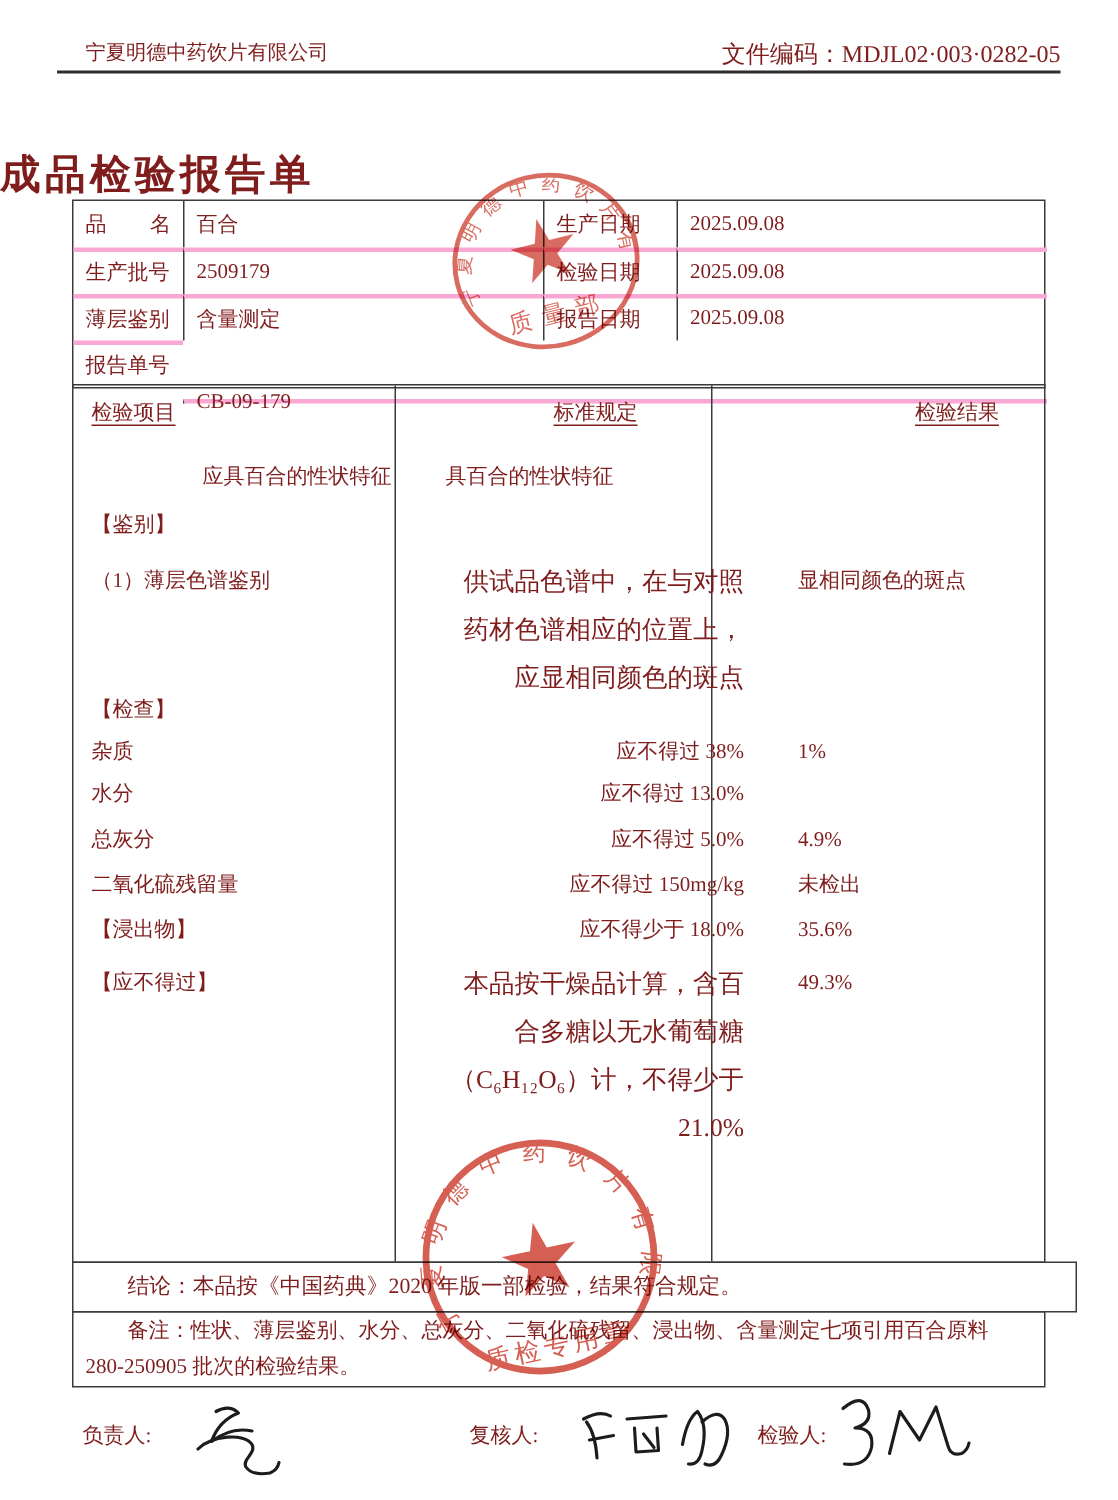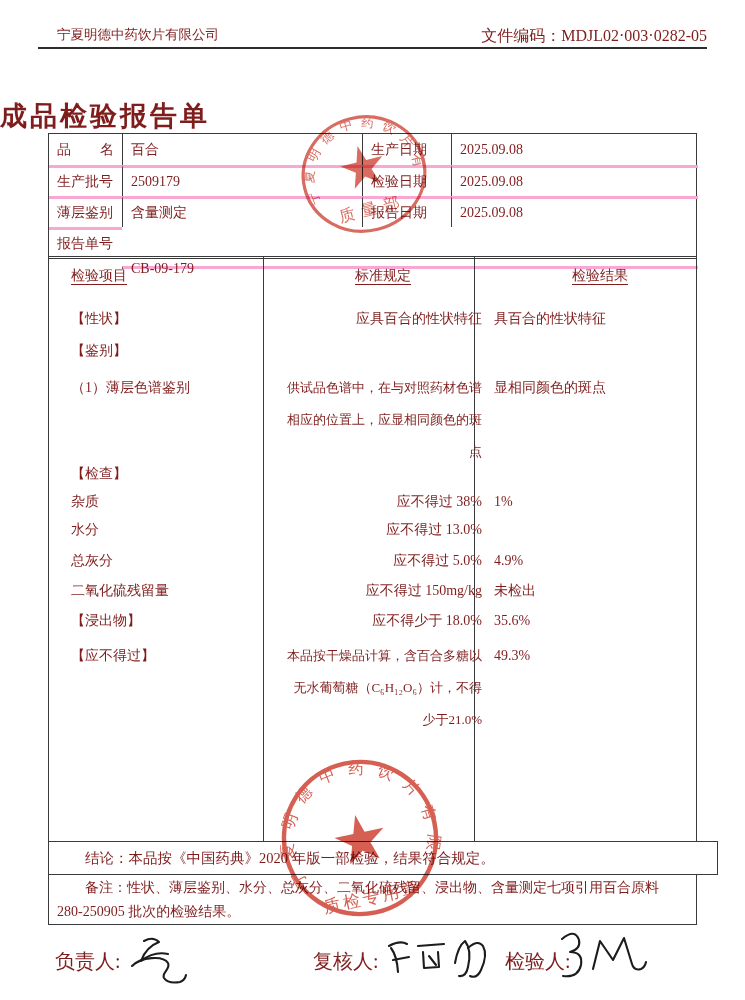--- a/index.html
+++ b/index.html
@@ -31,40 +31,40 @@
   .info-table .bt{border-top:3px solid #f9a8d4;}
   .info-table .merge{grid-column:2/5;margin-top:39px;}
   .jlabel{width:100%;text-align:justify;text-align-last:justify;}
   
   .main-table{
     position:absolute;left:48px;top:256px;width:649px;height:586px;
     box-sizing:border-box;border:1px solid #3a3a3a;font-size:14px;
   }
   .vline{position:absolute;top:0;bottom:0;width:1px;background:#3a3a3a;}
   .v1{left:214px;} .v2{left:425px;}
-  .trow{position:absolute;left:12px;right:0;display:grid;grid-template-columns:214px 211px 224px;line-height:22px;}
+  .trow{position:absolute;left:2px;right:0;display:grid;grid-template-columns:214px 211px 224px;line-height:22px;gap:24px;}
   .trow .c1{padding:0 0 0 10px;box-sizing:border-box;}
   .trow .c2{padding:0 4px 0 9px;box-sizing:border-box;text-align:right;}
   .trow .c3{padding:0 4px 0 8px;box-sizing:border-box;}
   .thead .c1{text-decoration:underline;text-underline-offset:4px;}
   .thead .c2,.thead .c3{text-align:center;}
   .thead .c2 span,.thead .c3 span{text-decoration:underline;text-underline-offset:4px;}
-  .par{line-height:32px;font-size:13px;}
+  .par{line-height:32px;font-size:17px;}
   
   .conclusion{
     position:absolute;left:48px;top:841px;width:670px;height:34px;box-sizing:border-box;
     border:1px solid #3a3a3a;font-size:14.5px;line-height:32px;padding-left:36px;
   }
   .notes{
     position:absolute;left:48px;top:874px;width:649px;height:51px;box-sizing:border-box;
     border:1px solid #3a3a3a;font-size:14px;line-height:24px;padding:1px 8px 0 8px;
     text-indent:2em;
   }
   
-  .sig-label{position:absolute;font-size:20px;}
+  .sig-label{position:absolute;font-size:14px;}
   .sig{position:absolute;}
   .sig path{fill:none;stroke:#1c1c1c;stroke-width:2.1;stroke-linecap:round;stroke-linejoin:round;}
   
   .stamp{position:absolute;mix-blend-mode:multiply;}
 </style>
 </head>
 <body>
 
 <div class="page">
 
@@ -100,21 +100,20 @@
     <div class="vline v1"></div>
     <div class="vline v2"></div>
 
     <div class="trow thead" style="top:8px">
       <div class="c1">检验项目</div>
       <div class="c2"><span>标准规定</span></div>
       <div class="c3"><span>检验结果</span></div>
     </div>
 
     <div class="trow" style="top:51px">
-      <div class="c1">【性状】</div>
       <div class="c2">应具百合的性状特征</div>
       <div class="c3">具百合的性状特征</div>
     </div>
 
     <div class="trow" style="top:83px">
       <div class="c1">【鉴别】</div>
       <div class="c2"></div>
       <div class="c3"></div>
     </div>
 

